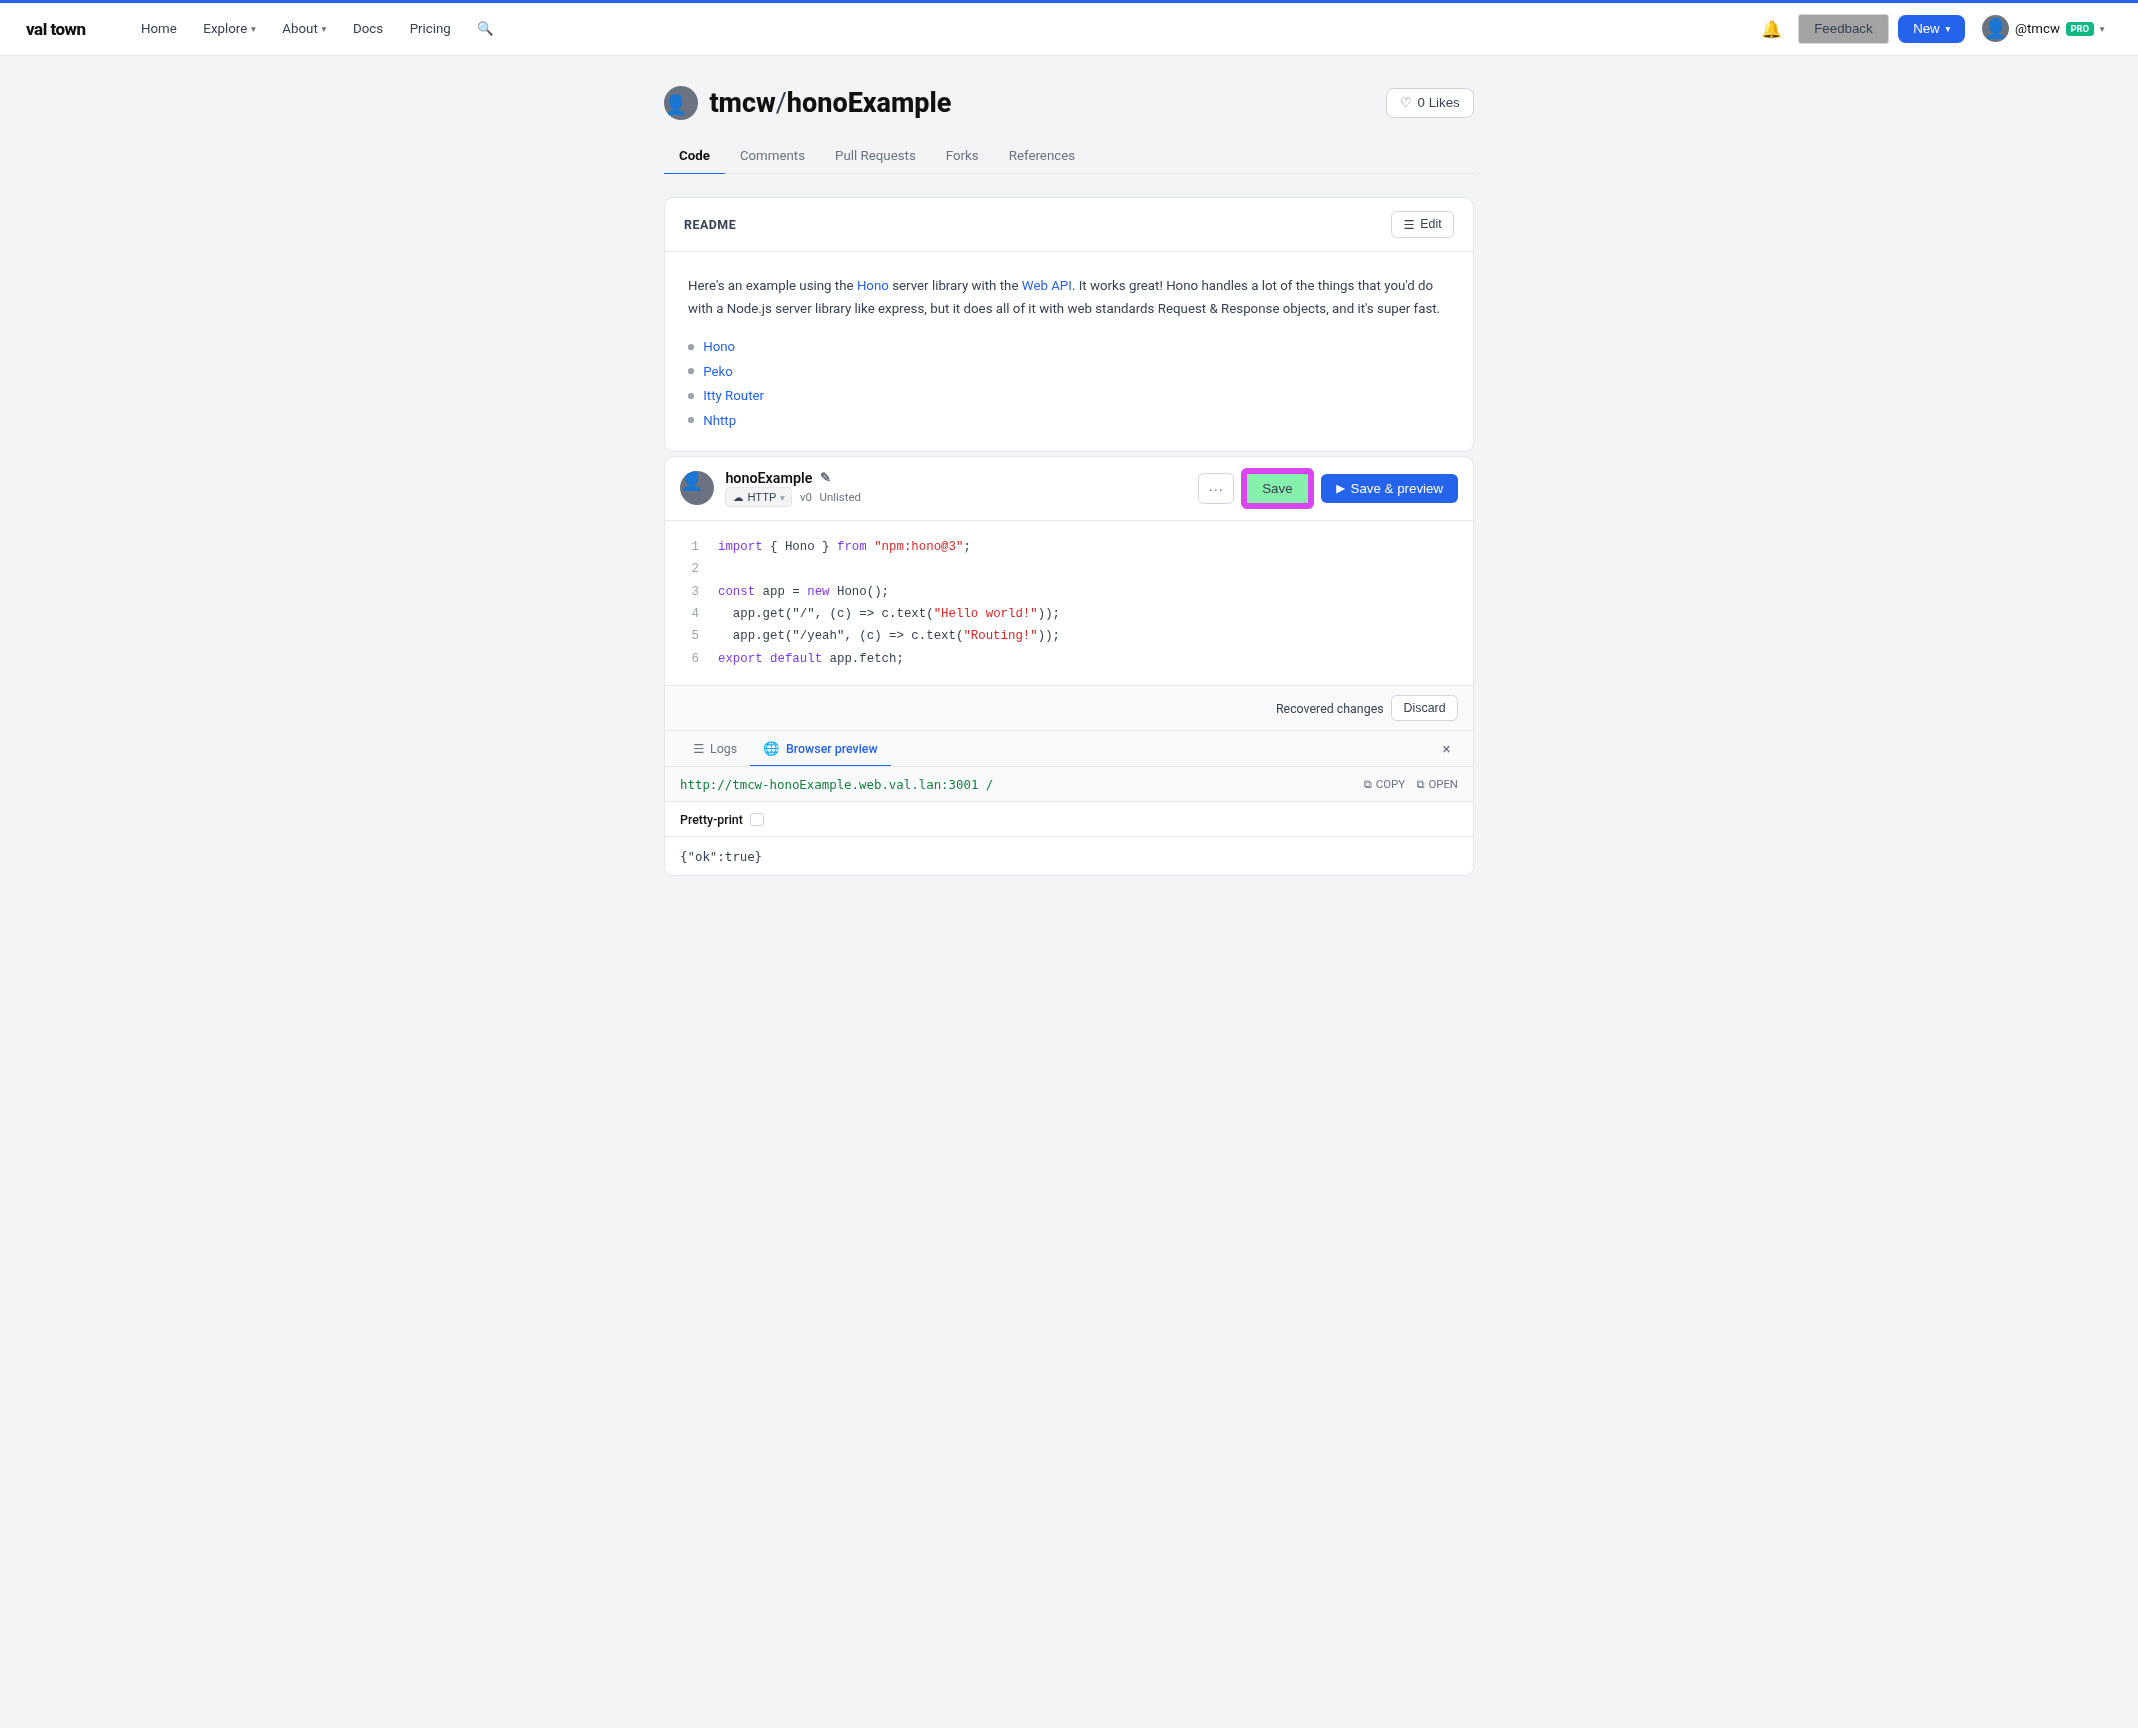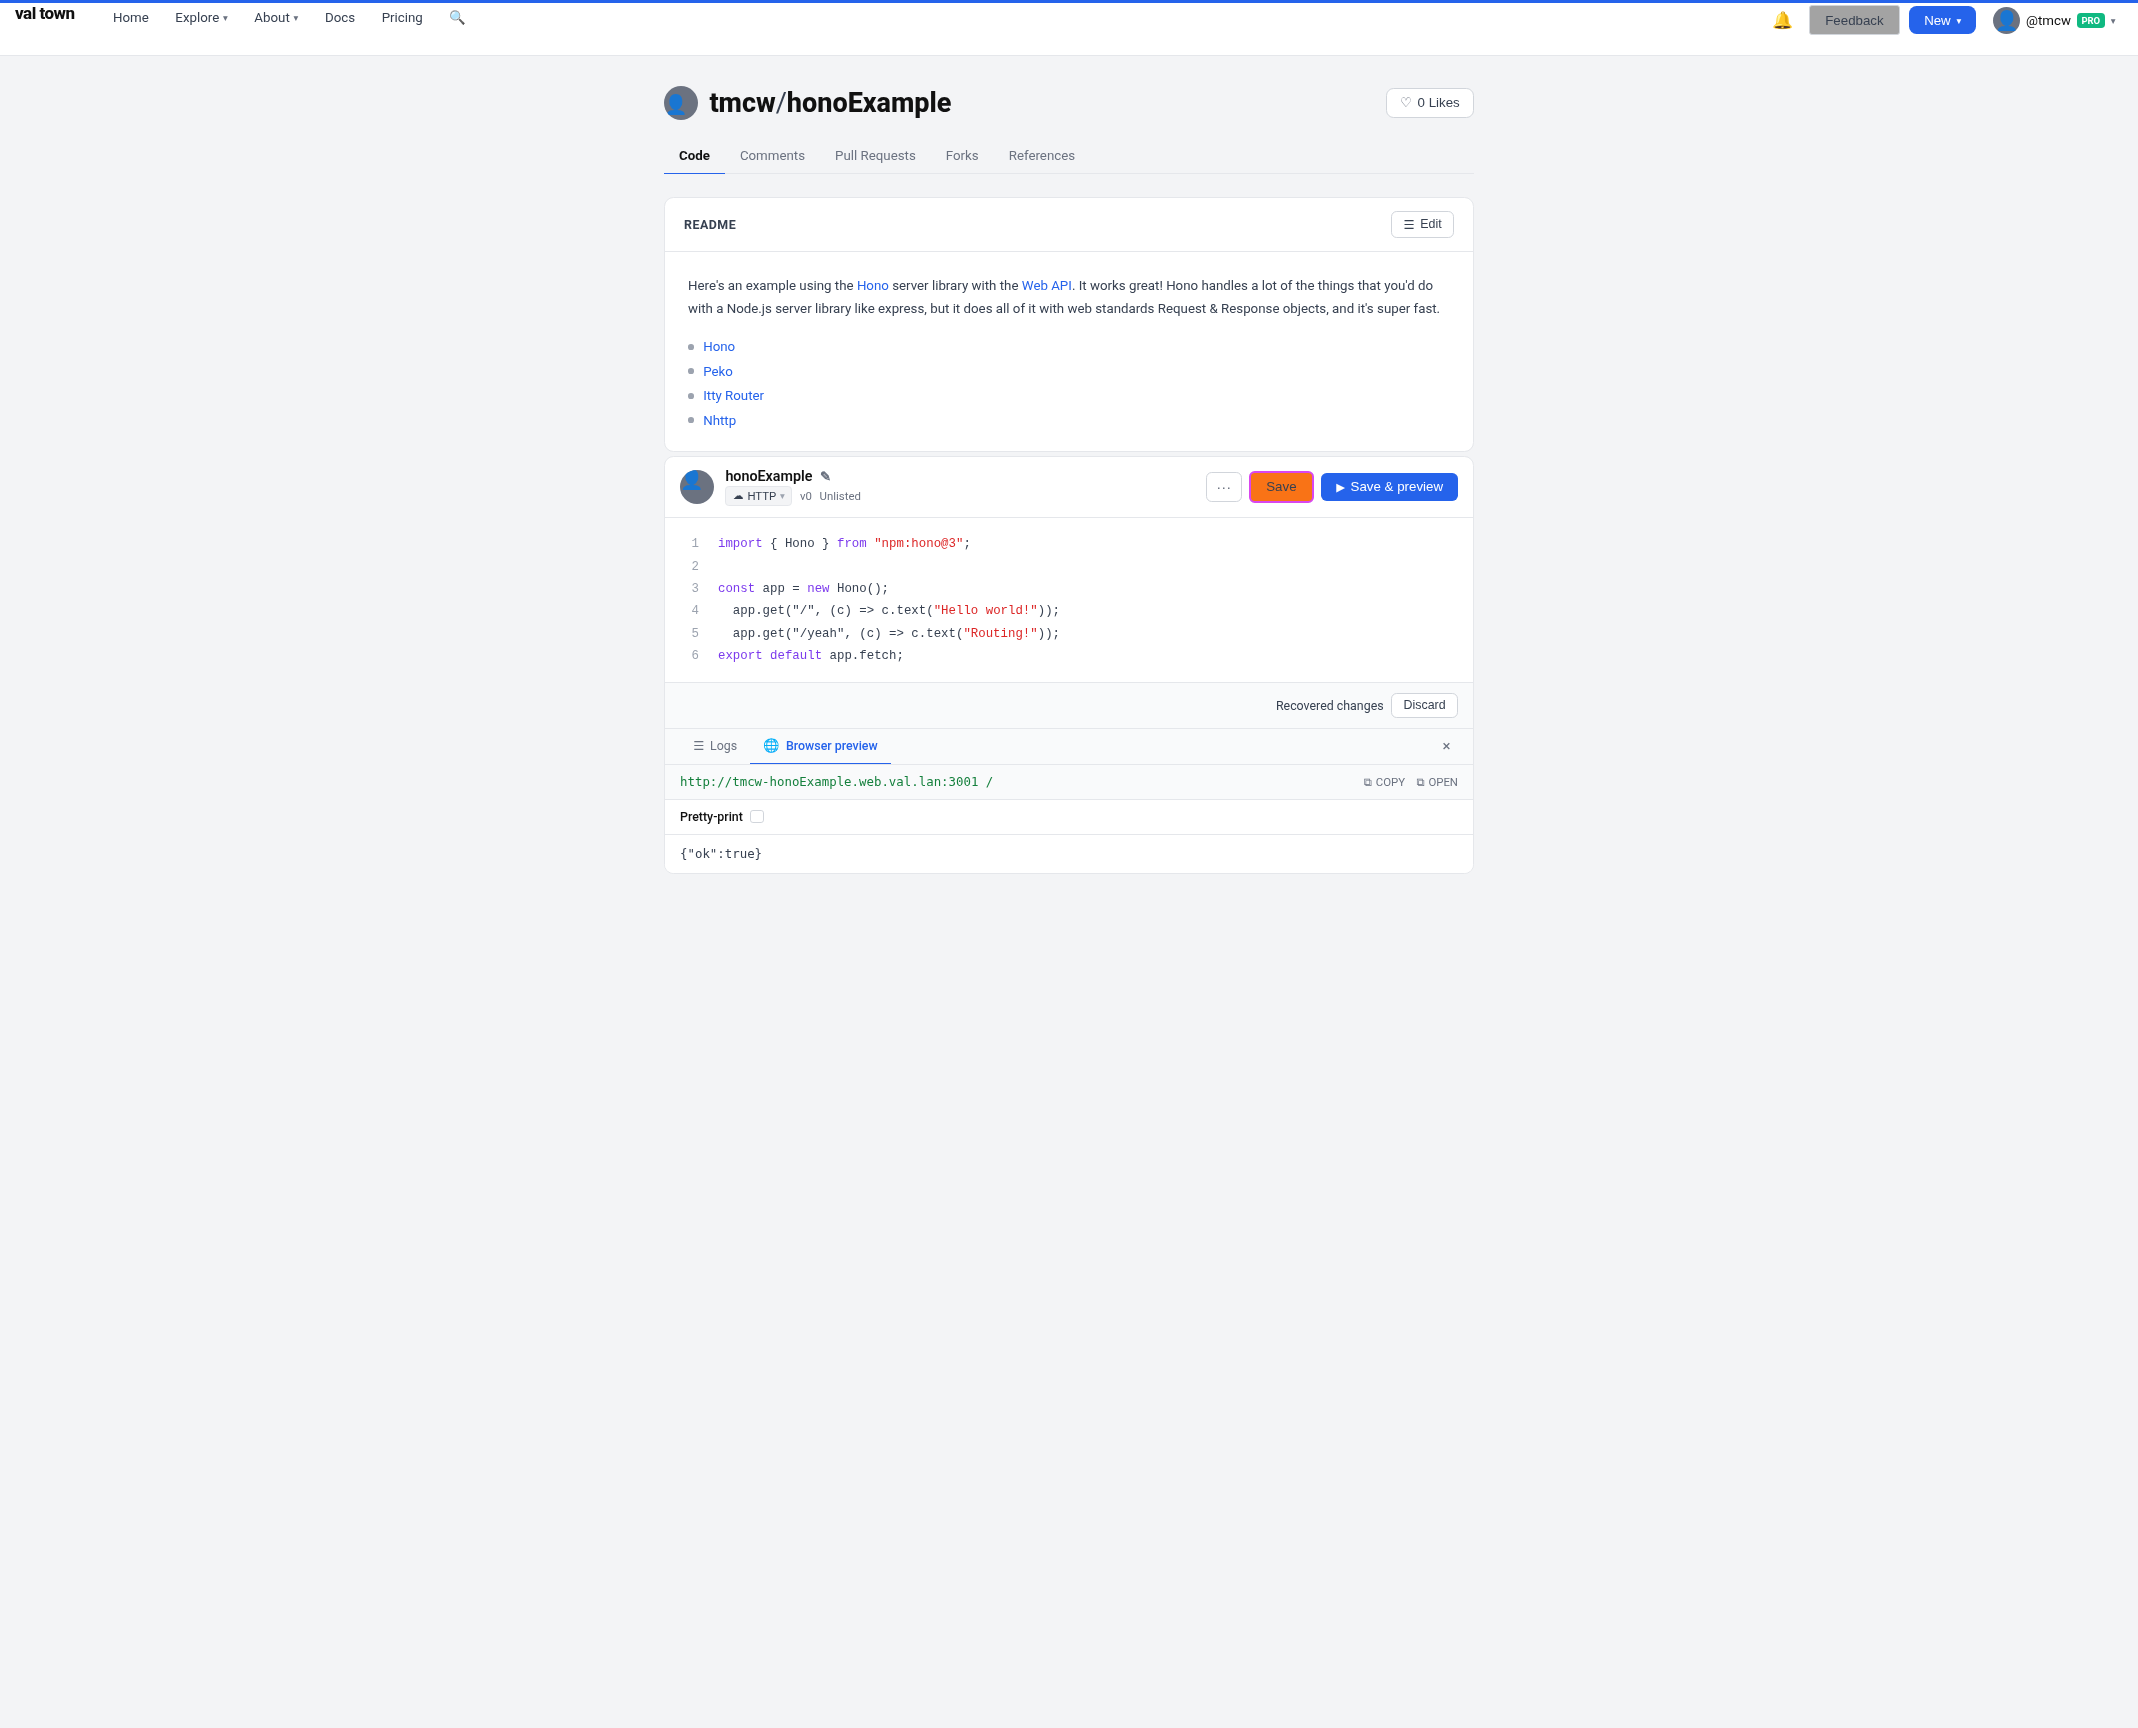--- a/index.html
+++ b/index.html
@@ -1,19 +1,19 @@
 <!DOCTYPE html>
 <html style="font-size:15px"><head>
   <meta charset="utf-8">
   <style>
     * { box-sizing: border-box; margin: 0; padding: 0; }
     body { font-family: -apple-system, BlinkMacSystemFont, 'Segoe UI', Roboto, sans-serif; background: #f3f4f6; color: #111; font-size: 13.3px; }
 
     
-    .nav { background: #fff; border-bottom: 1px solid #e5e7eb; display: flex; align-items: flex-start; padding: 0 15px; height: 53px; gap: 0; }
+    .nav { background: #fff; border-bottom: 1px solid #e5e7eb; display: flex; align-items: center; padding: 0 26px; height: 53px; gap: 17px; }
     .nav-logo { font-weight: 800; font-size: 17px; color: #111; margin-right: 27px; letter-spacing: -0.5px; }
     .nav-links { display: flex; align-items: center; gap: 3.8px; flex: 1; }
     .nav-link { padding: 7.6px 11.4px; color: #374151; font-size: 13.3px; cursor: pointer; border-radius: 5.7px; display: flex; align-items: center; gap: 3.8px; text-decoration: none; }
     .nav-chevron { font-size: 9.5px; color: #6b7280; }
     .nav-right { display: flex; align-items: center; gap: 9.5px; }
     .nav-bell { color: #6b7280; font-size: 17px; cursor: pointer; padding: 5.7px; }
     .btn-feedback { border: 1px solid #d1d5db; background: #a3a3a3; border-radius: 3px; padding: 6.7px 15px; font-size: 13.3px; color: #374151; cursor: pointer; }
     .btn-new { background: #2563eb; color: #fff; border: none; border-radius: 7.6px; padding: 6.7px 15px; font-size: 13.3px; cursor: pointer; display: flex; align-items: center; gap: 5.7px; }
     .btn-new .chevron { font-size: 9.5px; }
     .nav-user { display: flex; align-items: center; gap: 5.7px; cursor: pointer; padding: 3.8px 7.6px; border-radius: 7.6px; }
@@ -56,21 +56,21 @@
     .code-card-header { display: flex; align-items: center; padding: 11.4px 15px; border-bottom: 1px solid #e5e7eb; gap: 11.4px; }
     .code-avatar { width: 34px; height: 34px; border-radius: 50%; background: #6b7280; flex-shrink: 0; overflow: hidden; }
     .code-meta { flex: 1; }
     .code-title { display: flex; align-items: center; gap: 7.6px; font-weight: 600; font-size: 14.3px; margin-bottom: 1.9px; }
     .edit-icon { color: #6b7280; font-size: 13.3px; cursor: pointer; }
     .code-subtitle { display: flex; align-items: center; gap: 7.6px; font-size: 11.4px; color: #6b7280; }
     .http-badge { display: flex; align-items: center; gap: 3.8px; background: #f3f4f6; border: 1px solid #e5e7eb; border-radius: 3.8px; padding: 1.9px 6.7px; font-size: 11.4px; color: #374151; }
     .cloud-icon { font-size: 10.5px; }
     .code-actions { display: flex; align-items: center; gap: 7.6px; }
     .btn-dots { background: #fff; border: 1px solid #d1d5db; border-radius: 5.7px; padding: 5.7px 9.5px; cursor: pointer; font-size: 15px; color: #6b7280; }
-    .btn-save { background: #f97316; border: 2px solid #d946ef; border-radius: 5.7px; padding: 6.7px 15px; font-size: 13.3px; color: #374151; cursor: pointer; }
+    .btn-save { background: #86efac; border: 6px solid #d946ef; border-radius: 5.7px; padding: 6.7px 15px; font-size: 13.3px; color: #374151; cursor: pointer; }
     .btn-save-preview { background: #2563eb; border: none; border-radius: 5.7px; padding: 6.7px 15px; font-size: 13.3px; color: #fff; cursor: pointer; display: flex; align-items: center; gap: 5.7px; }
     .play-icon { font-size: 11.4px; }
 
     
     .code-area { padding: 15px 0; background: #fff; font-family: 'Menlo', 'Monaco', 'Courier New', monospace; font-size: 12.4px; line-height: 1.8; }
     .code-line { display: flex; gap: 0; padding: 0 15px; }
     .line-num { width: 38px; color: #9ca3af; text-align: right; padding-right: 19px; user-select: none; flex-shrink: 0; }
     .line-code { color: #374151; white-space: pre; }
     .kw-import { color: #7c3aed; }
     .kw-from { color: #7c3aed; }

